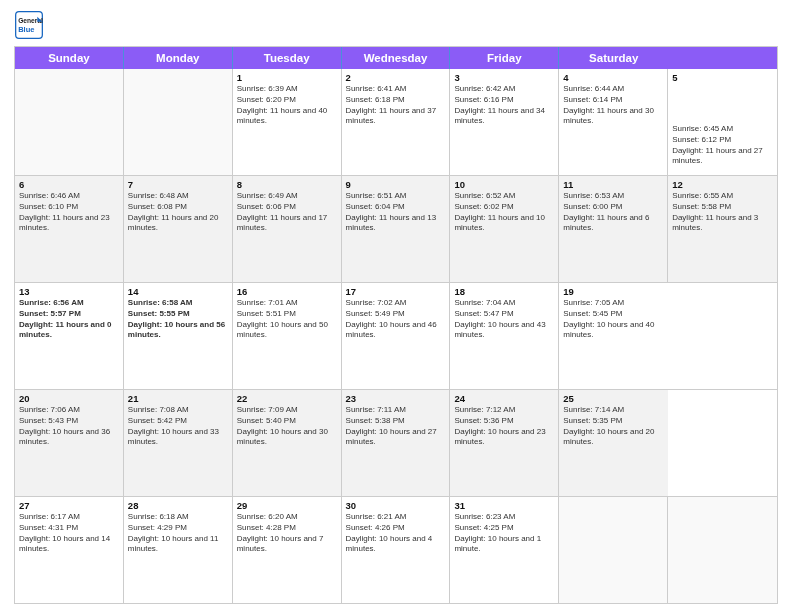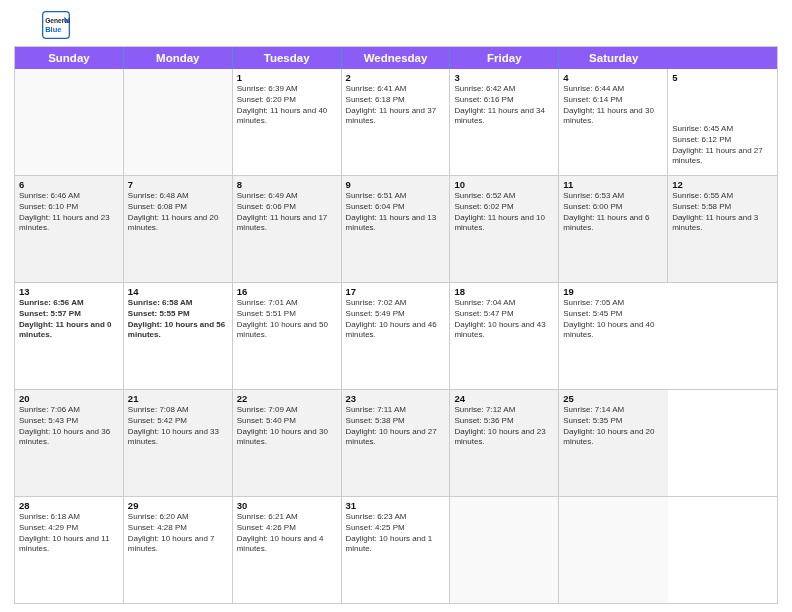--- a/index.html
+++ b/index.html
@@ -16,21 +16,20 @@
       background: #fff;
       display: flex;
       flex-direction: column;
       padding: 10px 14px 8px 14px;
     }
     .header {
       display: flex;
       justify-content: space-between;
       align-items: center;
       margin-bottom: 6px;
-      margin-left: 27px;
     }
     .logo {
       display: flex;
       align-items: center;
       gap: 4px;
     }
     .logo-icon {
       width: 30px;
       height: 30px;
     }
@@ -283,20 +282,26 @@
           </div>
           <div class="cal-cell shaded">
             <span class="day-num">25</span>
             <div class="cell-text" style="white-space: pre-line;">Sunrise: 7:14 AM
 Sunset: 5:35 PM
 Daylight: 10 hours and 20 minutes.</div>
           </div>
         </div>
         <div class="cal-row">
           <div class="cal-cell">
+            <span class="day-num">27</span>
+            <div class="cell-text" style="white-space: pre-line;">Sunrise: 6:17 AM
+Sunset: 4:31 PM
+Daylight: 10 hours and 14 minutes.</div>
+          </div>
+          <div class="cal-cell">
             <span class="day-num">28</span>
             <div class="cell-text" style="white-space: pre-line;">Sunrise: 6:18 AM
 Sunset: 4:29 PM
 Daylight: 10 hours and 11 minutes.</div>
           </div>
           <div class="cal-cell">
             <span class="day-num">29</span>
             <div class="cell-text" style="white-space: pre-line;">Sunrise: 6:20 AM
 Sunset: 4:28 PM
 Daylight: 10 hours and 7 minutes.</div>

